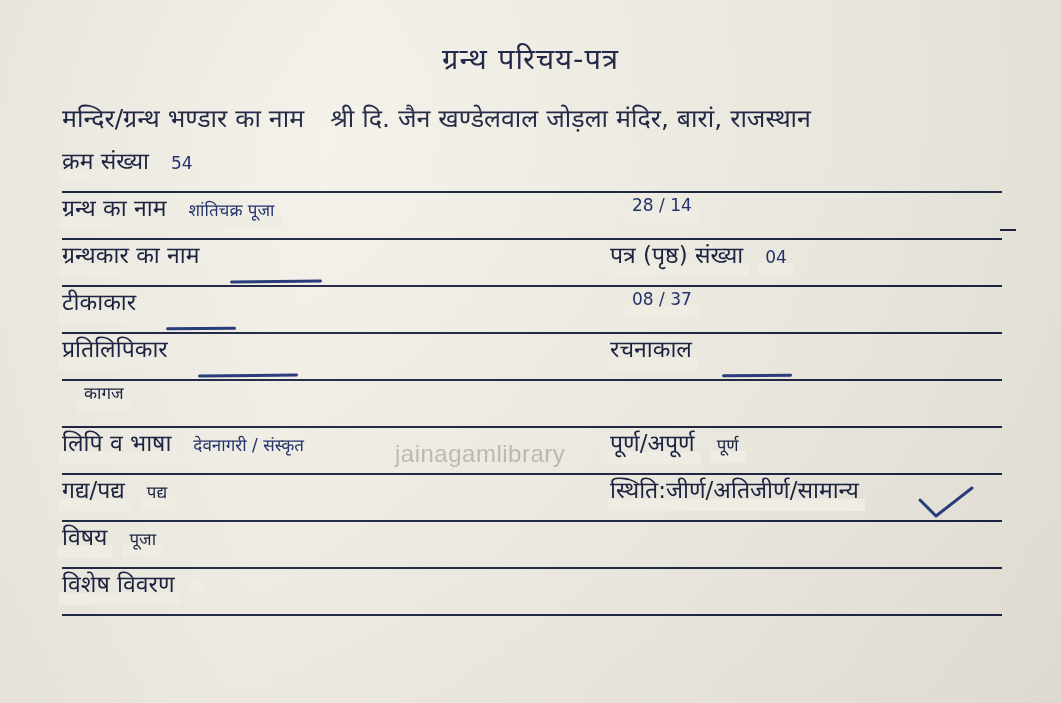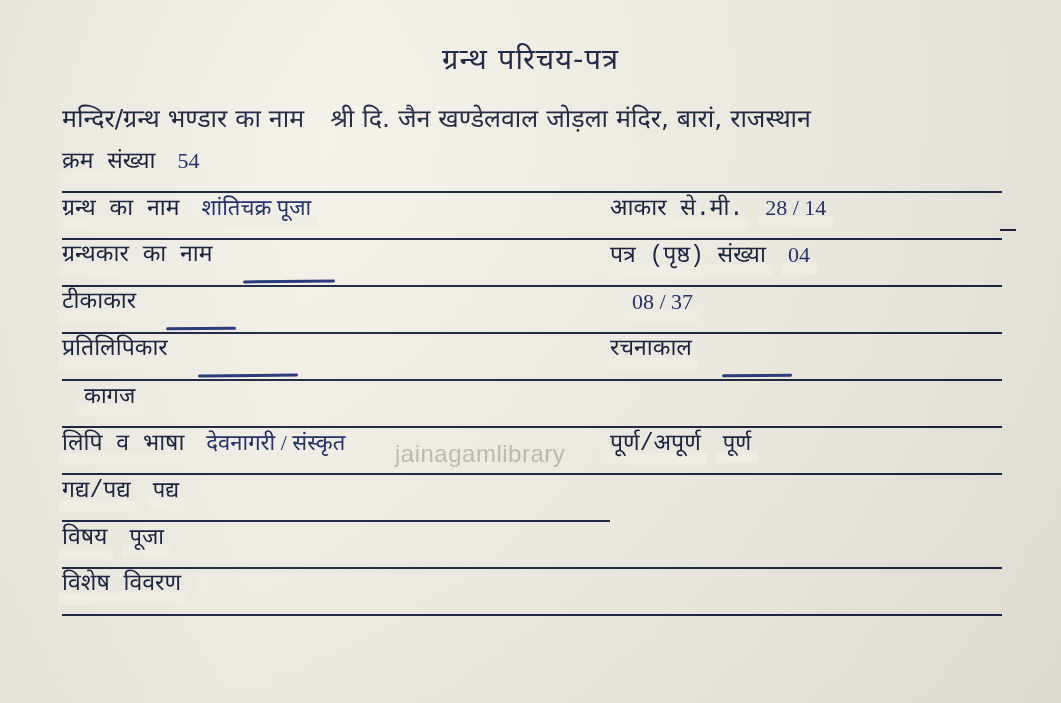--- a/index.html
+++ b/index.html
@@ -91,41 +91,39 @@
   }
   .cap {
     position: relative;
     z-index: 2;
     background: transparent;
     font-size: 23px;
     line-height: 1;
     padding-bottom: 9px;
     color: #1b2340;
     white-space: nowrap;
-    font-family: Liberation Mono, monospace;
   }
   .cap::after {
     content: "";
     position: absolute;
     left: -3px; right: -6px;
     bottom: 0px;
     height: 12px;
     background: #efece4;
     z-index: -1;
   }
   .val {
     position: relative;
     z-index: 3;
-    font-size: 22px;
+    font-size: 17px;
     line-height: 1;
     padding-bottom: 9px;
     margin-left: 22px;
     color: #23326a;
     white-space: nowrap;
-    font-family: Liberation Serif, serif;
   }
   .val::after {
     content: "";
     position: absolute;
     left: -7px; right: -7px;
     bottom: 0px;
     height: 12px;
     background: #efece4;
     z-index: -1;
   }
@@ -211,21 +209,20 @@
     </div>
 
     <div class="row">
       <div class="cell left">
         <span class="rule"></span>
         <span class="cap">ग्रन्थ का नाम</span>
         <span class="val">शांतिचक्र पूजा</span>
       </div>
       <div class="cell right">
         <span class="rule"></span>
-        <span class="cap">आकार से.मी.</span>
         <span class="val">28 / 14</span>
         <span class="tick"></span>
       </div>
     </div>
 
     <div class="row">
       <div class="cell left">
         <span class="rule"></span>
         <span class="cap">ग्रन्थकार का नाम</span>
         <span class="stroke">
@@ -292,20 +289,27 @@
         <span class="val dark">पूर्ण</span>
       </div>
     </div>
 
     <div class="row">
       <div class="cell left">
         <span class="rule"></span>
         <span class="cap">गद्य/पद्य</span>
         <span class="val dark">पद्य</span>
       </div>
+      <div class="cell right">
+        <span class="rule"></span>
+        <span class="cap">स्थिति:जीर्ण/अतिजीर्ण/सामान्य</span>
+        <svg class="checkmark" viewBox="0 0 60 34">
+          <path d="M4 14 L20 30 L56 2" fill="none" stroke="#2b3c7d" stroke-width="3" stroke-linecap="round" stroke-linejoin="round"></path>
+        </svg>
+      </div>
     </div>
 
     <div class="row">
       <div class="cell full">
         <span class="rule"></span>
         <span class="cap">विषय</span>
         <span class="val dark">पूजा</span>
       </div>
     </div>
 

